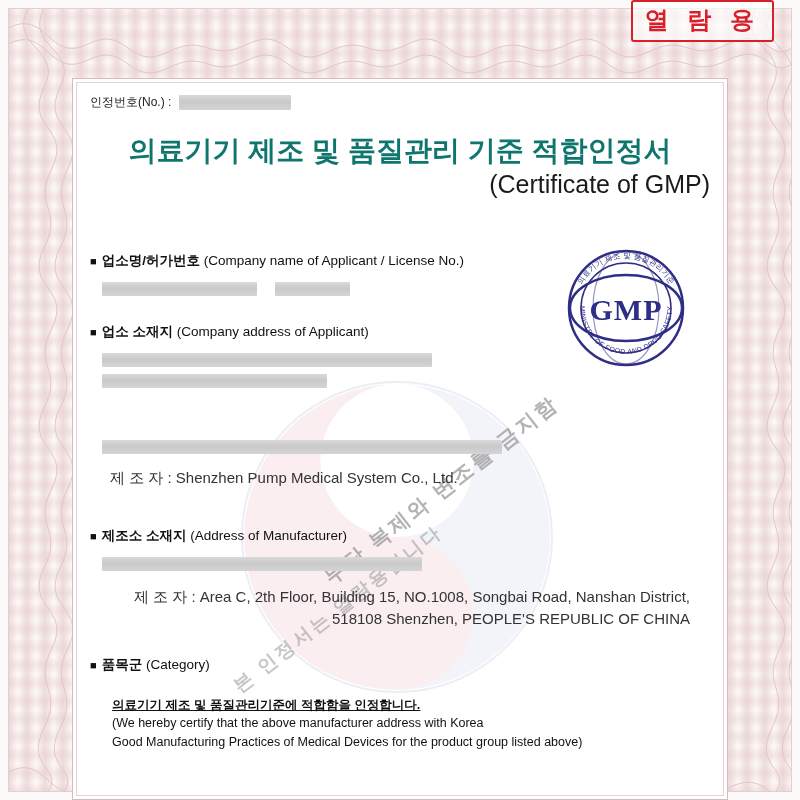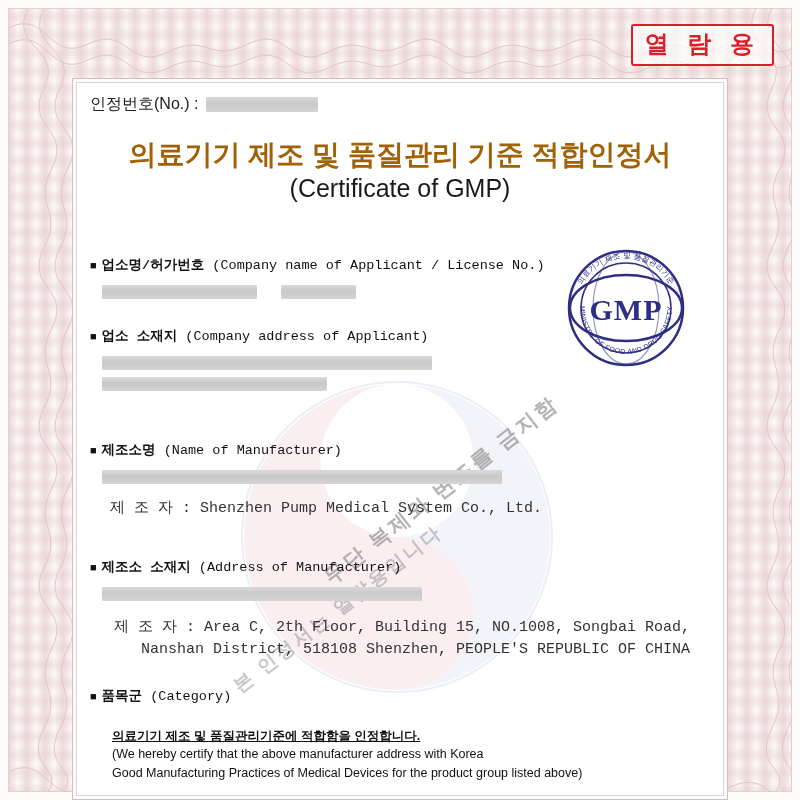--- a/index.html
+++ b/index.html
@@ -65,69 +65,70 @@
   }
   .wm-text.second{
     left:270px;top:540px;
     font-size:19px;
     opacity:.55;
   }
 
   
   .stamp{
     position:absolute;
-    right:26px;top:24px;
+    right:26px;top:0;
     border:2px solid #d81f2a;
     border-radius:3px;
     padding:6px 12px 8px 12px;
     color:#d81f2a;
     font-size:24px;
     font-weight:bold;
     letter-spacing:6px;
     line-height:1;
     background:rgba(255,255,255,0.65);
   }
 
   
   .content{
     position:absolute;
     left:90px;top:90px;right:90px;bottom:0;
   }
   .no-line{
     display:flex;align-items:center;
-    font-size:16px;color:#222;
+    font-size:12px;color:#222;
     padding-top:4px;
   }
   .no-label{white-space:nowrap;}
   .redact{
     display:inline-block;
     background:linear-gradient(180deg,#d9d9d9 0%,#c9c9c9 45%,#d4d4d4 100%);
     border-radius:1px;
     filter:blur(0.6px);
     vertical-align:middle;
   }
   .title-wrap{
     text-align:center;
     margin-top:22px;
   }
   .title-ko{
     font-size:28px;
     font-weight:bold;
-    color:#a16207;
+    color:#0f766e;
     letter-spacing:0px;
     line-height:1.25;
   }
   .title-en{
     font-size:25px;
     color:#1a1a1a;
     line-height:1.25;
     margin-top:1px;
-  }
-
-  .field{margin-top:26px;font-family:Liberation Mono, monospace;}
+    text-align:right;
+  }
+
+  .field{margin-top:26px;}
   .field-head{
     font-size:13.5px;
     font-weight:bold;
     color:#111;
   }
   .field-head .sq{font-size:11px;margin-right:5px;}
   .field-head .en{font-weight:normal;}
   .field-body{margin-top:9px;}
   .sub-line{
     font-size:15px;
@@ -233,24 +234,20 @@
         <span class="en">(Company address of Applicant)</span>
       </div>
       <div class="field-body">
         <span class="redact" style="width:330px;height:14px;margin-left:12px;"></span>
         <div style="height:3px"></div>
         <span class="redact" style="width:225px;height:14px;margin-left:12px;"></span>
       </div>
     </div>
 
     <div class="field" style="margin-top:48px;">
-      <div class="field-head">
-        <span class="sq">■</span><span>제조소명</span>
-        <span class="en">(Name of Manufacturer)</span>
-      </div>
       <div class="field-body">
         <span class="redact" style="width:400px;height:14px;margin-left:12px;"></span>
       </div>
       <div class="sub-line" style="margin-top:12px;">제 조 자 : Shenzhen Pump Medical System Co., Ltd.</div>
     </div>
 
     <div class="field" style="margin-top:38px;">
       <div class="field-head">
         <span class="sq">■</span><span>제조소 소재지</span>
         <span class="en">(Address of Manufacturer)</span>

